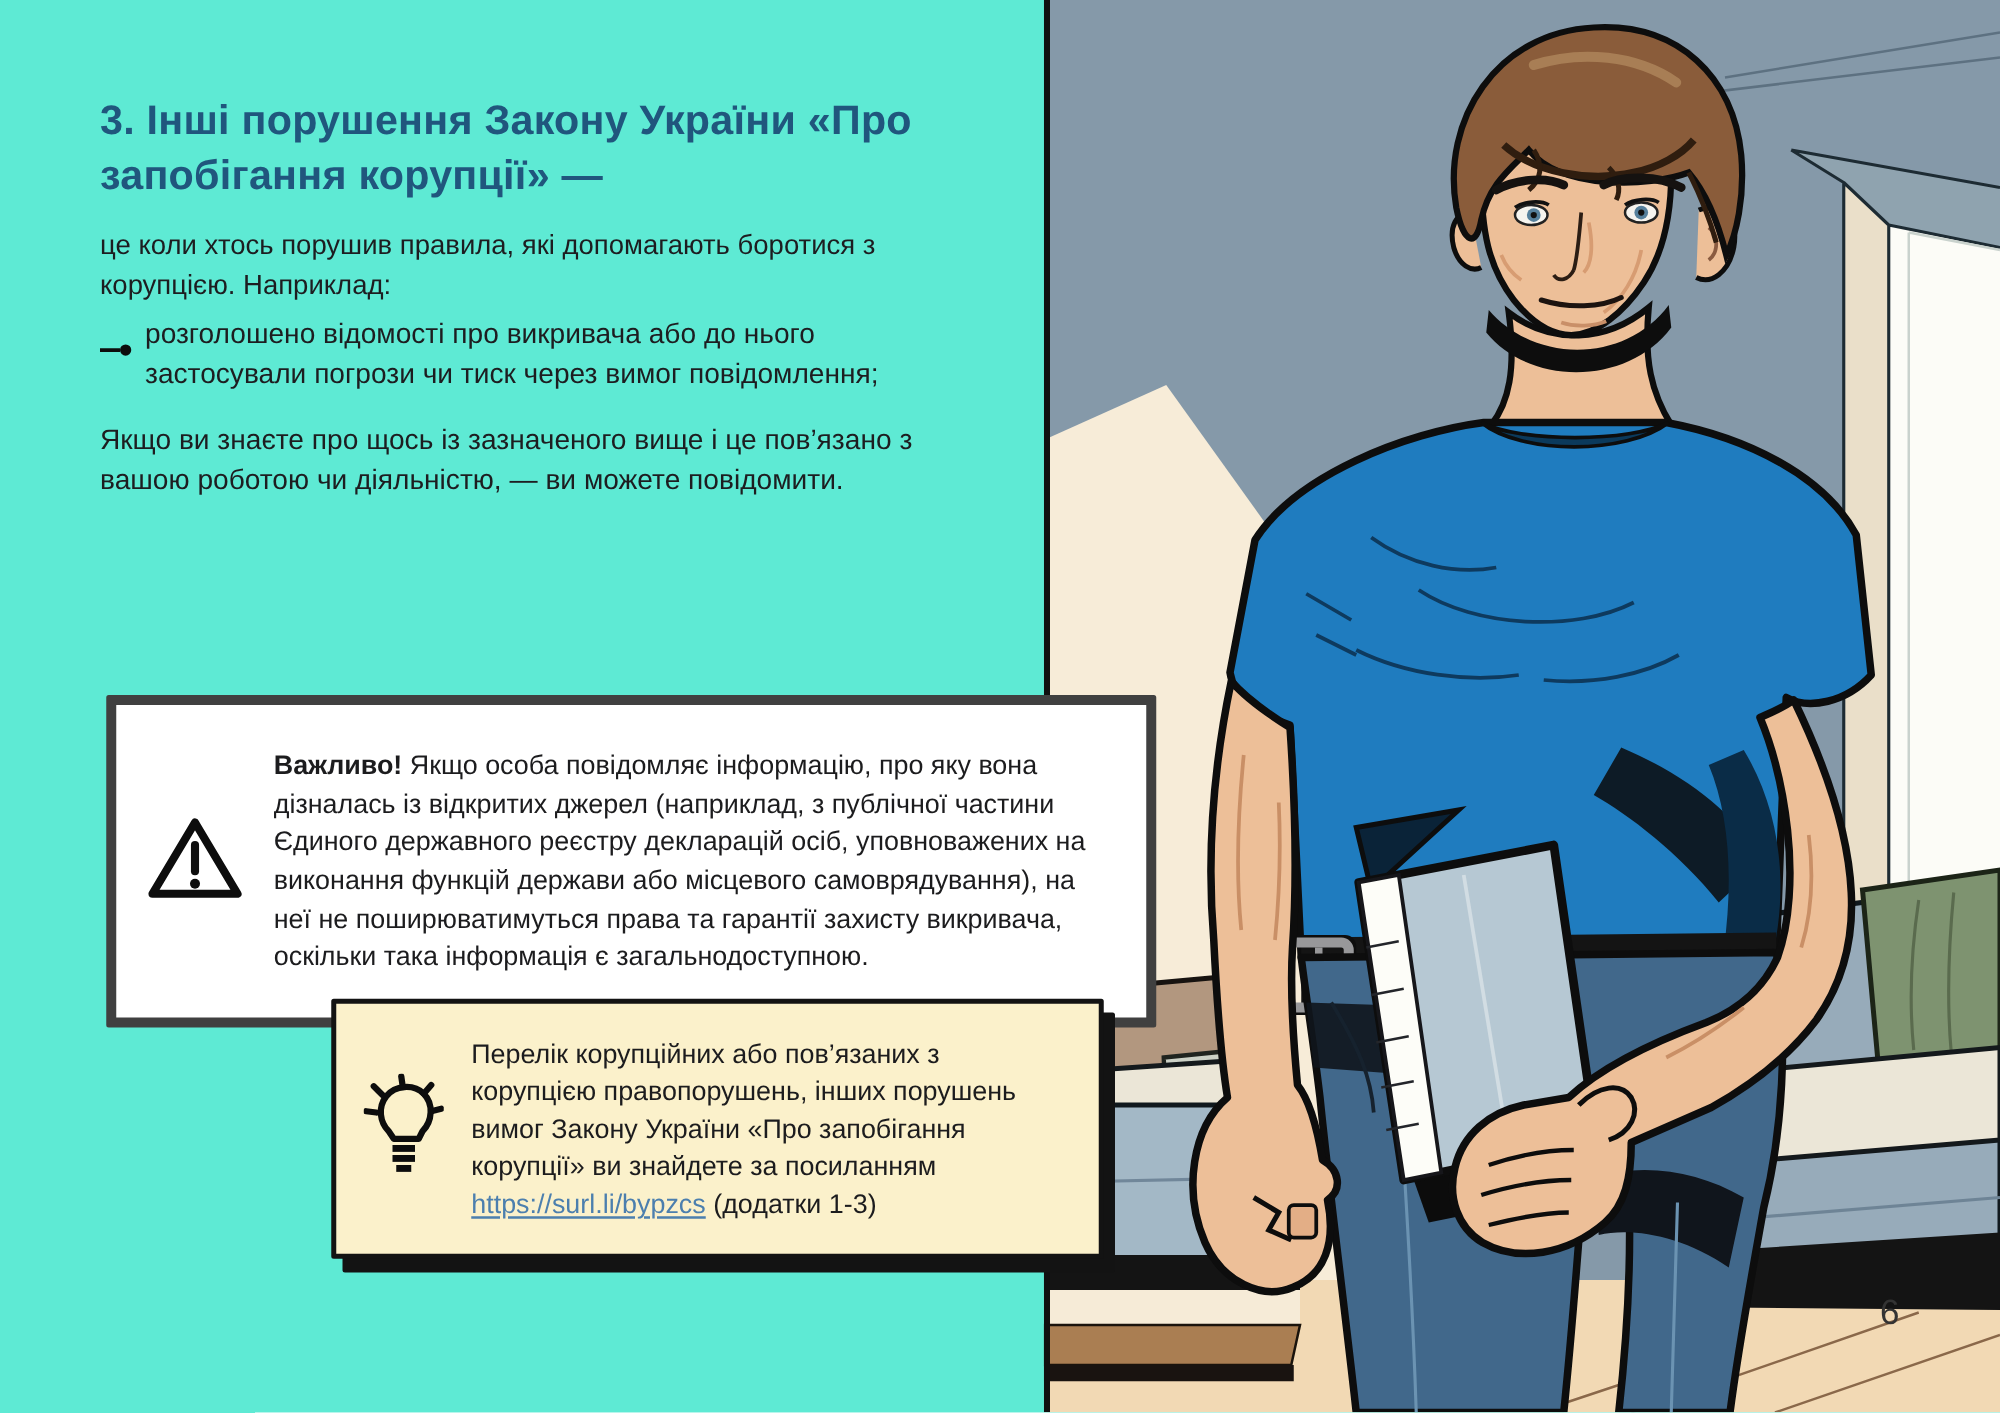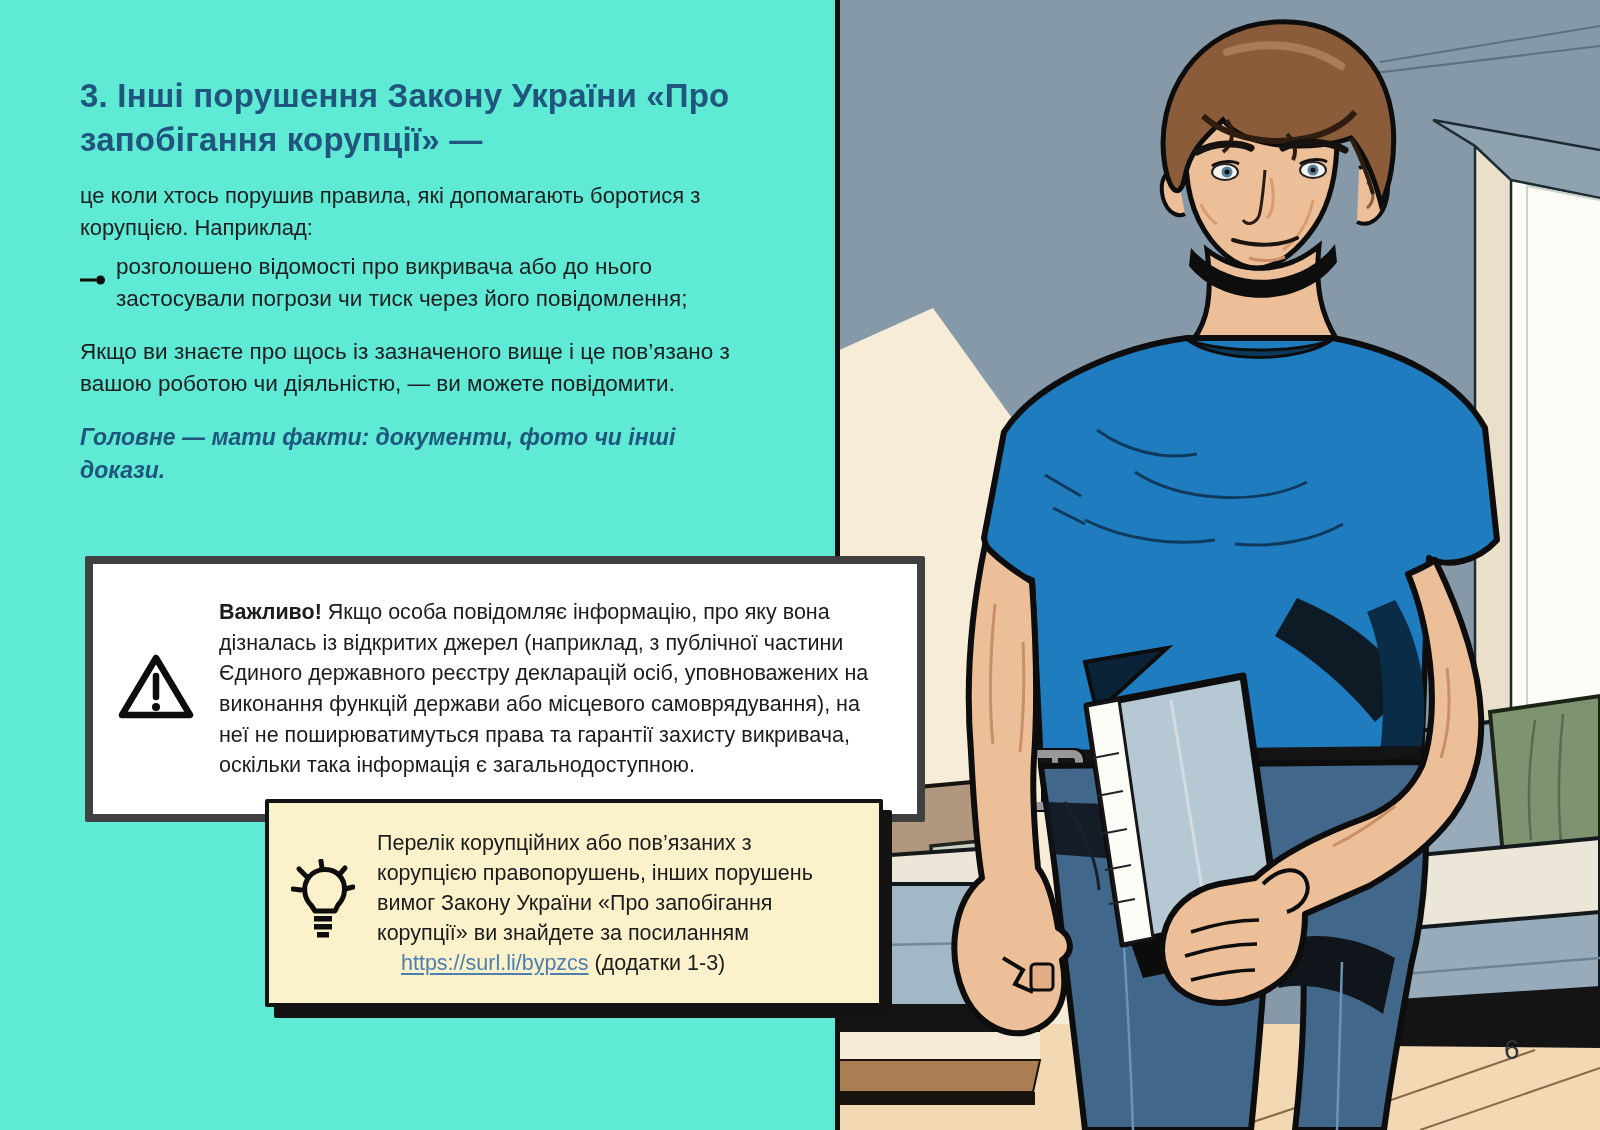--- a/index.html
+++ b/index.html
@@ -21,21 +21,21 @@
                display:flex;align-items:center;}
   .warning-icon-col{flex:none;width:126px;display:flex;justify-content:center;}
   .warning-text{width:650px;padding-right:34px;font-size:21.5px;line-height:1.42;color:#1c1c1e;}
   .warning-label{font-weight:bold;}
   
   .tip-box{position:absolute;left:265px;top:799px;width:618px;box-sizing:border-box;
            background:#fbf1cb;border:4px solid #131313;border-radius:2px;z-index:3;
            box-shadow:9px 11px 0 #131313;display:flex;align-items:center;padding:25px 26px 25px 0;}
   .tip-icon-col{flex:none;width:108px;display:flex;justify-content:center;}
   .tip-text{width:460px;font-size:21.5px;line-height:1.40;color:#1c1c1e;}
-  .tip-link{color:#4c7fae;text-decoration:underline;text-decoration-thickness:2px;text-underline-offset:3px;margin-left:24px;}
+  .tip-link{color:#4c7fae;text-decoration:underline;text-decoration-thickness:2px;text-underline-offset:3px;}
   
   .illustration{position:absolute;left:835px;top:0;width:765px;height:1130px;z-index:1;overflow:hidden;}
   .page-number{position:absolute;left:1504px;top:1034px;z-index:4;font-size:28px;color:#333;z-index:4;}
 </style>
 </head>
 <body>
 
 <div class="page">
 
   <div class="heading">3. Інші порушення Закону України «Про запобігання корупції» —</div>
@@ -43,27 +43,26 @@
   <div class="intro">це коли хтось порушив правила, які допомагають боротися з корупцією. Наприклад:</div>
 
   <div class="bullet-list">
     <div class="bullet-item">
       <span class="bullet-icon">
         <svg width="26" height="10" viewBox="0 0 26 10">
             <line x1="0" y1="5" x2="16" y2="5" stroke="#0d0d0d" stroke-width="3"></line>
             <circle cx="20.5" cy="5" r="4.5" fill="#0d0d0d"></circle>
           </svg>
       </span>
-      <span>розголошено відомості про викривача або до нього застосували погрози чи тиск через його повідомлення;</span>
+      <span>розголошено відомості про викривача або до нього застосували погрози чи тиск через вимог повідомлення;</span>
     </div>
   </div>
 
   <div class="para2">Якщо ви знаєте про щось із зазначеного вище і це пов’язано з вашою роботою чи діяльністю, — ви можете повідомити.</div>
 
-  <div class="lead">Головне — мати факти: документи, фото чи інші докази.</div>
 
   <div class="warning-box">
     <div class="warning-icon-col">
       <span>
         <svg width="78" height="70" viewBox="0 0 78 70">
           <path d="M39,6 L73,63 L5,63 Z" fill="none" stroke="#0d0d0d" stroke-width="6.5" stroke-linejoin="round"></path>
           <line x1="39" y1="24" x2="39" y2="45" stroke="#0d0d0d" stroke-width="6.5" stroke-linecap="round"></line>
           <circle cx="39" cy="55" r="4" fill="#0d0d0d"></circle>
         </svg>
       </span>

